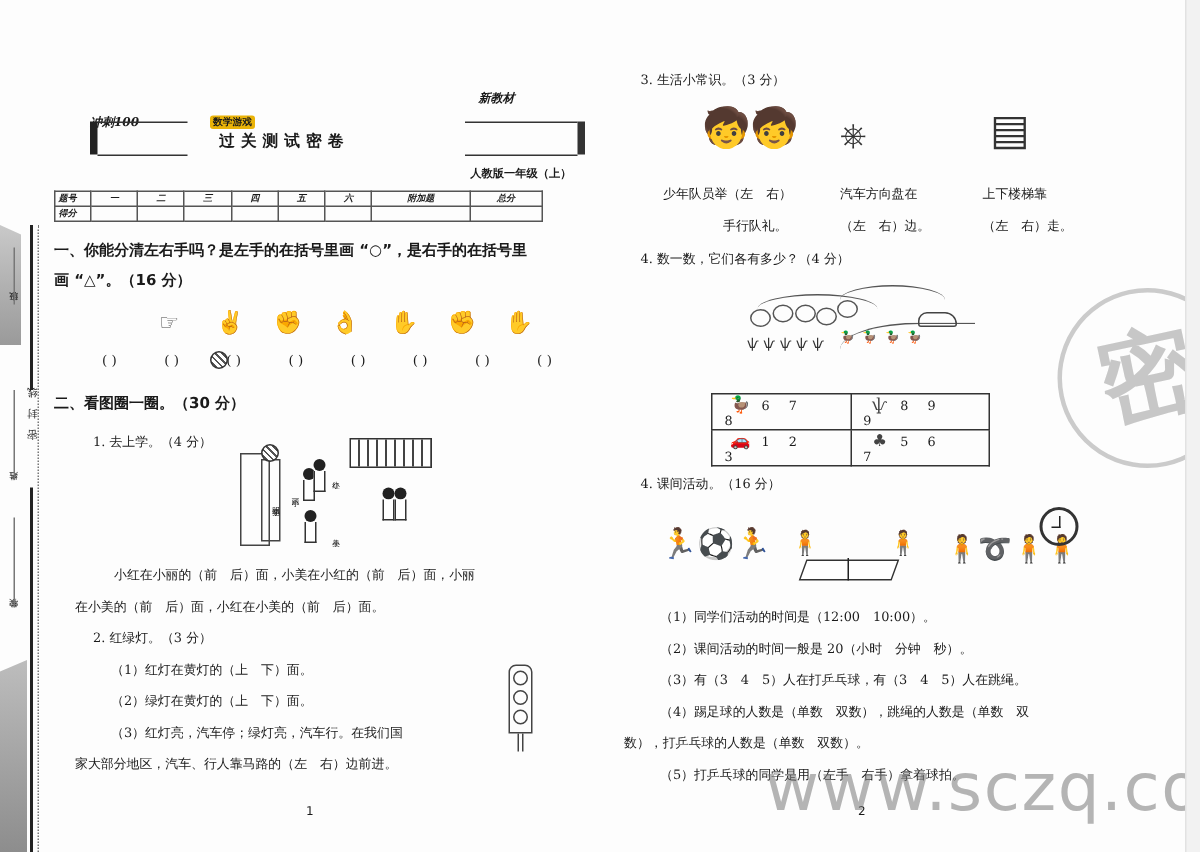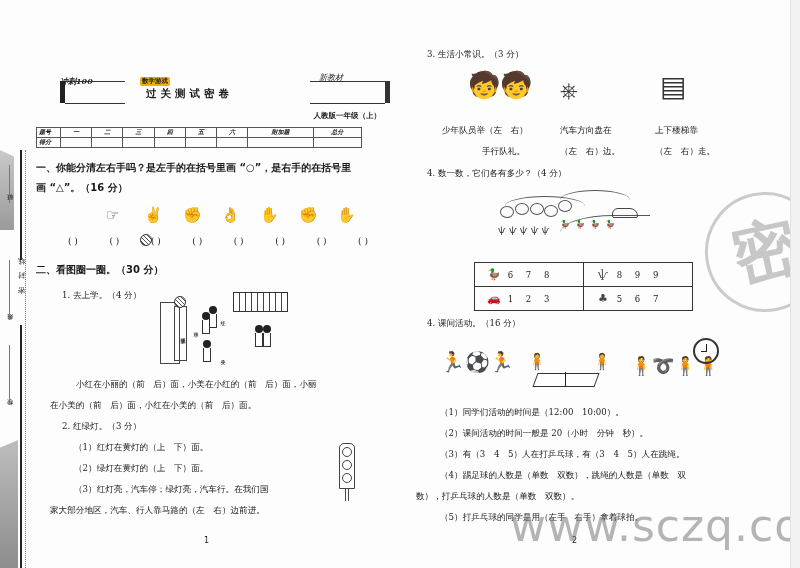--- a/index.html
+++ b/index.html
@@ -14,21 +14,21 @@
       background: linear-gradient(180deg,#bdbdbd,#8d8d8d); clip-path: polygon(0 6%,100% 0,100% 100%,0 100%); }
     .binding .thick-line { position: absolute; left: 20px; width: 2px; background: #222; }
     .binding .dotted-line { position: absolute; left: 25px; top: 150px; height: 418px; border-left: 1px dotted #777; }
     .binding .vlabel { position: absolute; left: 6px; font-size: 6px; writing-mode: vertical-rl; transform: rotate(180deg); color: #333; }
     .binding .vline { position: absolute; left: 9px; width: 1px; background: #777; }
     .binding .seal-text { position: absolute; left: 17px; top: 265px; font-size: 7px; writing-mode: vertical-rl; transform: rotate(180deg); letter-spacing: 6px; color:#222; }
 
     
     .page1 { position: absolute; left: 36px; top: 60px; width: 365px; height: 500px; }
     .brand { position: absolute; left: 24px; top: 16px; font-size: 8px; font-style: italic; font-weight: bold; }
-    .edition { position: absolute; right: 58px; top: 12px; font-size: 8px; font-style: italic; font-weight: normal; }
+    .edition { position: absolute; right: 58px; top: 0; font-size: 8px; font-style: italic; font-weight: bold; }
     .header-bar { position: absolute; left: 24px; top: 21px; width: 330px; height: 24px; }
     .header-bar .lblock { position: absolute; left: 0; top: 0; width: 5px; height: 22px; background: #222; }
     .header-bar .rblock { position: absolute; right: 0; top: 0; width: 5px; height: 22px; background: #333; }
     .header-bar .lline { position: absolute; left: 5px; top: 0; width: 60px; border-top: 1px solid #333; }
     .header-bar .lline2 { position: absolute; left: 5px; top: 22px; width: 60px; border-top: 1px solid #333; }
     .header-bar .rline { position: absolute; right: 5px; top: 0; width: 75px; border-top: 1px solid #333; }
     .header-bar .rline2 { position: absolute; right: 5px; top: 22px; width: 75px; border-top: 1px solid #333; }
     .subbrand { position: absolute; left: 104px; top: 17px; font-size: 6.5px; font-weight: bold; background:#eab308; padding:0 2px; border-radius:2px; }
     .paper-title { position: absolute; left: 110px; top: 27px; font-size: 10.5px; font-weight: bold; letter-spacing: 4px; }
     .grade { position: absolute; right: 20px; top: 51px; font-size: 7.5px; font-weight: bold; }
@@ -50,21 +50,21 @@
     .kid .body { width: 8px; height: 14px; border: 1px solid #333; border-top: none; background:#fff; }
     .kidlabel { position: absolute; font-size: 5px; writing-mode: vertical-rl; }
     .building { position: absolute; left: 205px; top: 231px; width: 55px; height: 20px; border: 1px solid #333;
       background: repeating-linear-gradient(90deg,#fff 0 5px,#444 5px 6px); }
 
     .traffic { position: absolute; left: 303px; top: 383px; width: 16px; height: 46px; border: 1px solid #444; border-radius: 5px 5px 0 0; }
     .traffic .lamp { width: 10px; height: 10px; margin: 3px auto 1px; border-radius: 50%; border: 1px solid #444; }
     .traffic-pole { position: absolute; left: 309px; top: 429px; width: 4px; height: 12px; border-left: 1px solid #444; border-right: 1px solid #444; }
 
     .page-num { position: absolute; font-family: "DejaVu Sans", "Liberation Sans", sans-serif; font-size: 8px; }
-    .count-table { position: absolute; left: 74px; top: 262px; width: 219px; border-collapse: collapse; font-size: 8.5px; }
+    .count-table { position: absolute; left: 74px; top: 262px; width: 186px; border-collapse: collapse; font-size: 8.5px; }
     .count-table td { border: 1px solid #333; height: 24px; padding: 0 8px; }
     .count-table .ic { display: inline-block; width: 22px; text-align: center; font-size: 11px; color: #444; }
     .count-table .nums span { margin-right: 10px; }
 
     .stamp { position: absolute; left: 705px; top: 192px; width: 120px; height: 120px; border-radius: 50%;
       border: 3px solid #c6c6c6; color: #c2c2c2; font-size: 64px; font-weight: bold; text-align: center; line-height: 112px;
       transform: rotate(-12deg); opacity: 0.9; }
     .right-fold { position: absolute; left: 790px; top: 0; width: 10px; height: 568px; background: #f2f2f2; border-left: 1px solid #e2e2e2; }
     .watermark { position: absolute; left: 510px; top: 500px; font-family: "DejaVu Sans", "Liberation Sans", sans-serif; font-size: 44px; color: rgba(120,120,120,0.55); letter-spacing: 1px; }
 

